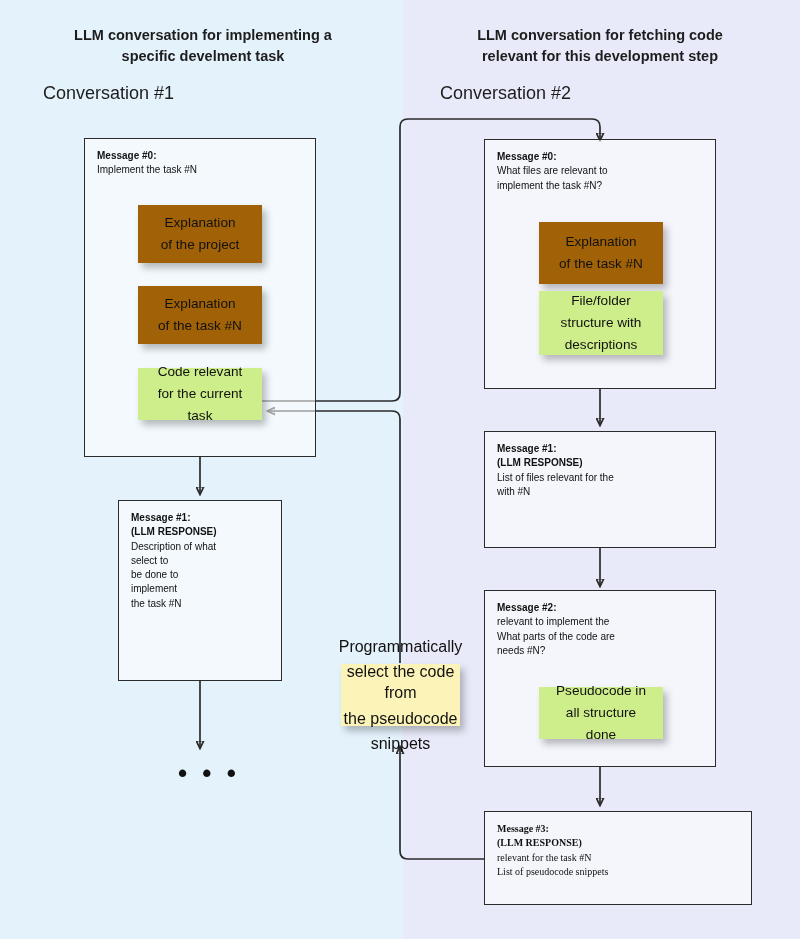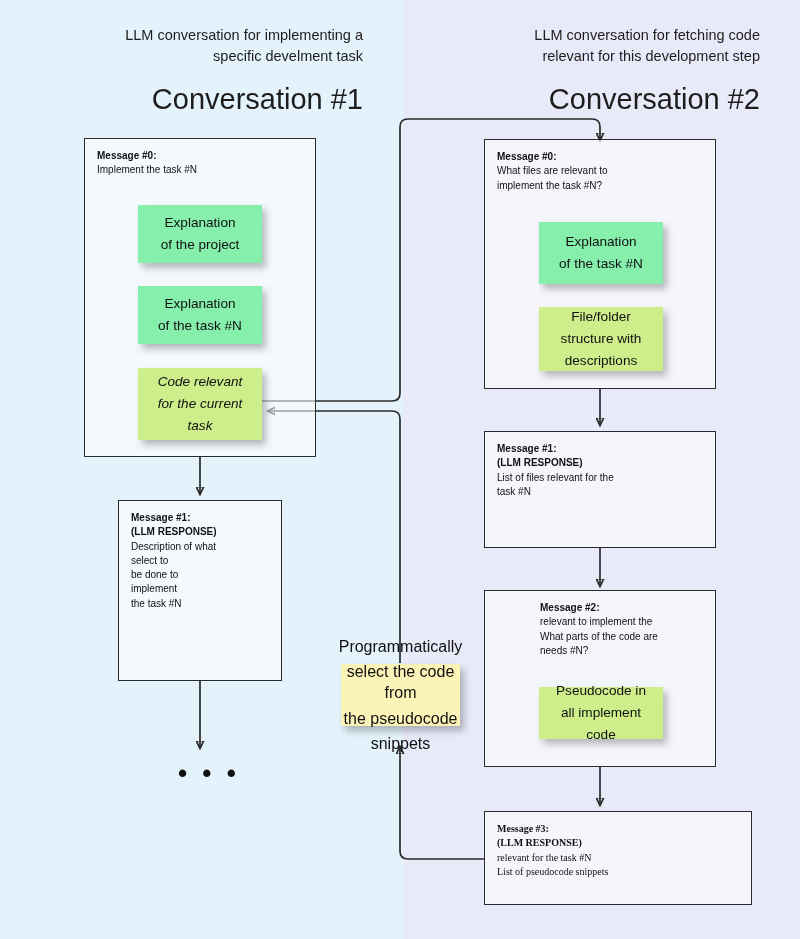--- a/index.html
+++ b/index.html
@@ -10,25 +10,26 @@
     overflow:hidden;
   }
   #canvas{position:relative;width:800px;height:939px;}
 
   
   .bg-left{position:absolute;left:0;top:0;width:403px;height:939px;background:#e4f2fb;}
   .bg-right{position:absolute;left:403px;top:0;width:397px;height:939px;background:#e9eaf9;}
 
   
   .caption{
-    position:absolute;text-align:right;font-size:14.5px;line-height:1.45;
+    position:absolute;text-align:center;font-size:14.5px;line-height:1.45;
     color:#1d1d1d;
+    font-weight:bold;
   }
   .col-title{
-    position:absolute;text-align:right;font-size:29px;color:#1d1d1d;
+    position:absolute;text-align:left;font-size:18px;color:#1d1d1d;
   }
 
   
   .msgbox{
     position:absolute;background:#fff;border:1.6px solid #2b2b2b;
     box-sizing:border-box;
   }
   .msgbox .inner{padding:10px 12px 8px 12px;}
   .mline{font-size:10px;line-height:1.43;color:#111;}
   .mline.b{font-weight:bold;}
@@ -36,21 +37,21 @@
   
   .msgbox{background:rgba(255,255,255,0.55);}
 
   
   .note{
     position:absolute;box-sizing:border-box;
     display:flex;align-items:center;justify-content:center;
     text-align:center;font-size:13.6px;line-height:1.33;color:#111;
     box-shadow:4px 5px 7px rgba(0,0,0,0.26);
   }
-  .note.yellow{background:#86efac;}
+  .note.yellow{background:#a16207;}
   .note.green{background:#cdee8a;}
   .note.pale{background:#fbf3b7;font-size:16px;line-height:1.32;}
   .note span{display:block;padding:2px 6px;}
 
   
   svg.links{position:absolute;left:0;top:0;width:800px;height:939px;overflow:visible;}
   svg.links path,svg.links line{fill:none;stroke:#2b2b2b;stroke-width:1.7;}
 
   
   .dots{position:absolute;font-size:26px;letter-spacing:4px;color:#111;font-weight:bold;line-height:1;}
@@ -105,21 +106,21 @@
     </span>
   </div>
 
   <div class="note yellow" style="left:138px;top:286px;width:124px;height:58px;">
     <span>
       <span>Explanation</span>
       <span>of the task #N</span>
     </span>
   </div>
 
-  <div class="note green" style="left:138px;top:368px;width:124px;height:72px;font-style:italic;">
+  <div class="note green" style="left:138px;top:368px;width:124px;height:52px;">
     <span>
       <span>Code relevant</span>
       <span>for the current</span>
       <span>task</span>
     </span>
   </div>
 
   <div class="msgbox" style="left:118px;top:500px;width:164px;height:181px;">
     <div class="inner">
       <div class="mline b">Message #1:</div>
@@ -157,51 +158,51 @@
     </div>
   </div>
 
   <div class="note yellow" style="left:539px;top:222px;width:124px;height:62px;">
     <span>
       <span>Explanation</span>
       <span>of the task #N</span>
     </span>
   </div>
 
-  <div class="note green" style="left:539px;top:307px;width:124px;height:64px;">
+  <div class="note green" style="left:539px;top:291px;width:124px;height:64px;">
     <span>
       <span>File/folder</span>
       <span>structure with</span>
       <span>descriptions</span>
     </span>
   </div>
 
   <div class="msgbox" style="left:484px;top:431px;width:232px;height:117px;">
     <div class="inner">
       <div class="mline b">Message #1:</div>
       <div class="mline b">(LLM RESPONSE)</div>
       <div class="mline">List of files relevant for the</div>
-      <div class="mline">task #N</div>
-    </div>
-  </div>
-
-  <div class="msgbox" style="left:484px;top:590px;width:232px;height:177px;padding-left:43px;">
+      <div class="mline">with #N</div>
+    </div>
+  </div>
+
+  <div class="msgbox" style="left:484px;top:590px;width:232px;height:177px;">
     <div class="inner">
       <div class="mline b">Message #2:</div>
       <div class="mline">relevant to implement the</div>
       <div class="mline">What parts of the code are</div>
       <div class="mline">needs #N?</div>
     </div>
   </div>
 
   <div class="note green" style="left:539px;top:687px;width:124px;height:52px;">
     <span>
       <span>Pseudocode in</span>
-      <span>all implement</span>
-      <span>code</span>
+      <span>all structure</span>
+      <span>done</span>
     </span>
   </div>
 
   <div class="msgbox" style="left:484px;top:811px;width:268px;height:94px;font-family:Liberation Serif, serif;">
     <div class="inner">
       <div class="mline b">Message #3:</div>
       <div class="mline b">(LLM RESPONSE)</div>
       <div class="mline">relevant for the task #N</div>
       <div class="mline">List of pseudocode snippets</div>
     </div>

